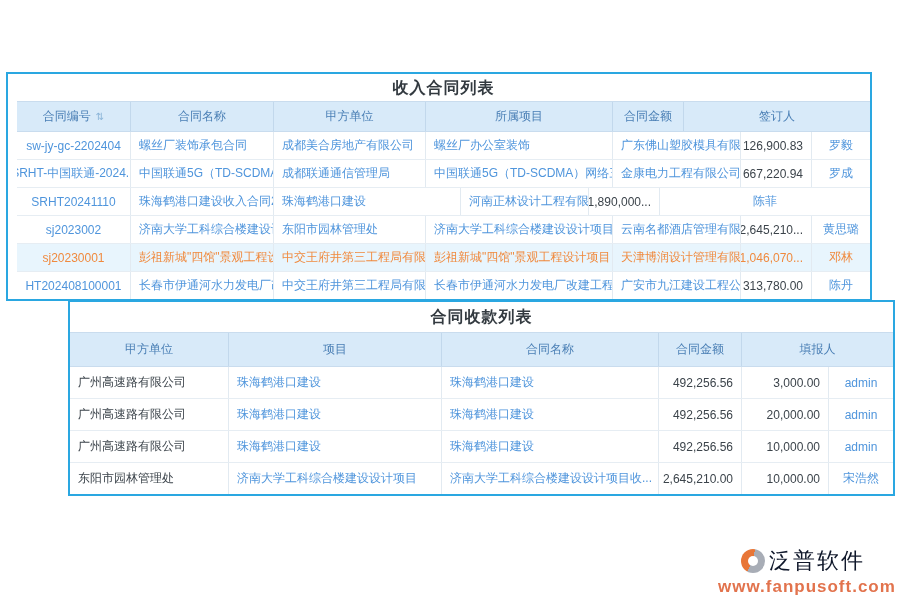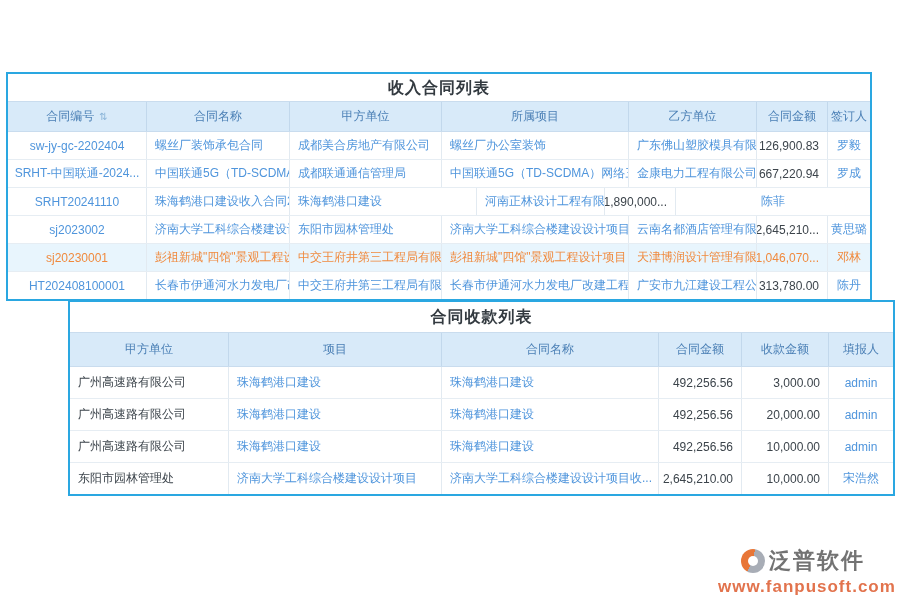--- a/index.html
+++ b/index.html
@@ -15,21 +15,21 @@
     background: #ffffff;
     border: 2px solid #2aa7e1;
   }
   .panel-title {
     text-align: center;
     font-size: 16px;
     font-weight: bold;
     color: #333a40;
     letter-spacing: 1px;
   }
-  #income-panel { left: 6px; top: 72px; width: 866px; }
+  #income-panel { left: 6px; top: 72px; width: 866px; padding-left: 9px; }
   #income-panel .panel-title { line-height: 27px; height: 27px; }
   #receipt-panel { left: 68px; top: 300px; width: 827px; }
   #receipt-panel .panel-title { line-height: 30px; height: 30px; }
 
   .hrow {
     display: flex;
     background: #d8eaf9;
     border-top: 1px solid #c9dcee;
     border-bottom: 1px solid #c9dcee;
   }
@@ -63,21 +63,21 @@
   }
   .cell:last-child { border-right: none; }
   .cell.center { justify-content: center; }
   .cell.right { justify-content: flex-end; }
   .cell.dark { color: #3c444b; }
 
   .row-highlight { background: #e8f5fd; }
   .row-highlight .cell { color: #f08a3e; }
 
   
-  .t1c0 { width: 139px; } .t1c1 { width: 143px; } .t1c2 { width: 152px; }
+  .t1c0 { width: 114px; } .t1c1 { width: 143px; } .t1c2 { width: 152px; }
   .t1c3 { width: 187px; } .t1c4 { width: 128px; } .t1c5 { width: 71px; }
   .t1c6 { flex: 1; }
   
   .t2c0 { width: 159px; } .t2c1 { width: 213px; } .t2c2 { width: 217px; }
   .t2c3 { width: 83px; }  .t2c4 { width: 87px; }  .t2c5 { flex: 1; }
 
   .sort-icon {
     margin-left: 5px;
     font-size: 10px;
     color: #8ab4d8;
@@ -101,22 +101,22 @@
   .logo-mark::after {
     content: "";
     position: absolute;
     left: 7px; top: 7px;
     width: 10px; height: 10px;
     border-radius: 50%;
     background: #ffffff;
   }
   .logo-brand {
     font-size: 22px;
-    font-weight: bold;
-    color: #737373;
+    font-weight: normal;
+    color: #0f172a;
     letter-spacing: 2px;
   }
   .logo-url {
     font-size: 17px;
     font-weight: bold;
     color: #e2734d;
     letter-spacing: 1px;
     margin-top: 1px;
   }
 </style>
@@ -127,21 +127,20 @@
   <div class="panel-title">收入合同列表</div>
 
   <div class="hrow">
     <div class="hcell t1c0">
       <span>合同编号</span>
       <span class="sort-icon">⇅</span>
     </div>
     <div class="hcell t1c1">合同名称</div>
     <div class="hcell t1c2">甲方单位</div>
     <div class="hcell t1c3">所属项目</div>
-    <div class="hcell t1c4">乙方单位</div>
     <div class="hcell t1c5">合同金额</div>
     <div class="hcell t1c6">签订人</div>
   </div>
 
   <div>
 
   <div class="drow">
       <div class="cell center t1c0">sw-jy-gc-2202404</div>
       <div class="cell t1c1">螺丝厂装饰承包合同</div>
       <div class="cell t1c2">成都美合房地产有限公司</div>
@@ -198,21 +197,20 @@
 </div>
 
 <div class="panel" id="receipt-panel">
   <div class="panel-title">合同收款列表</div>
 
   <div class="hrow">
     <div class="hcell t2c0">甲方单位</div>
     <div class="hcell t2c1">项目</div>
     <div class="hcell t2c2">合同名称</div>
     <div class="hcell t2c3">合同金额</div>
-    <div class="hcell t2c4">收款金额</div>
     <div class="hcell t2c5">填报人</div>
   </div>
 
   <div>
 
   <div class="drow">
       <div class="cell dark t2c0">广州高速路有限公司</div>
       <div class="cell t2c1">珠海鹤港口建设</div>
       <div class="cell t2c2">珠海鹤港口建设</div>
       <div class="cell right dark t2c3">492,256.56</div>

